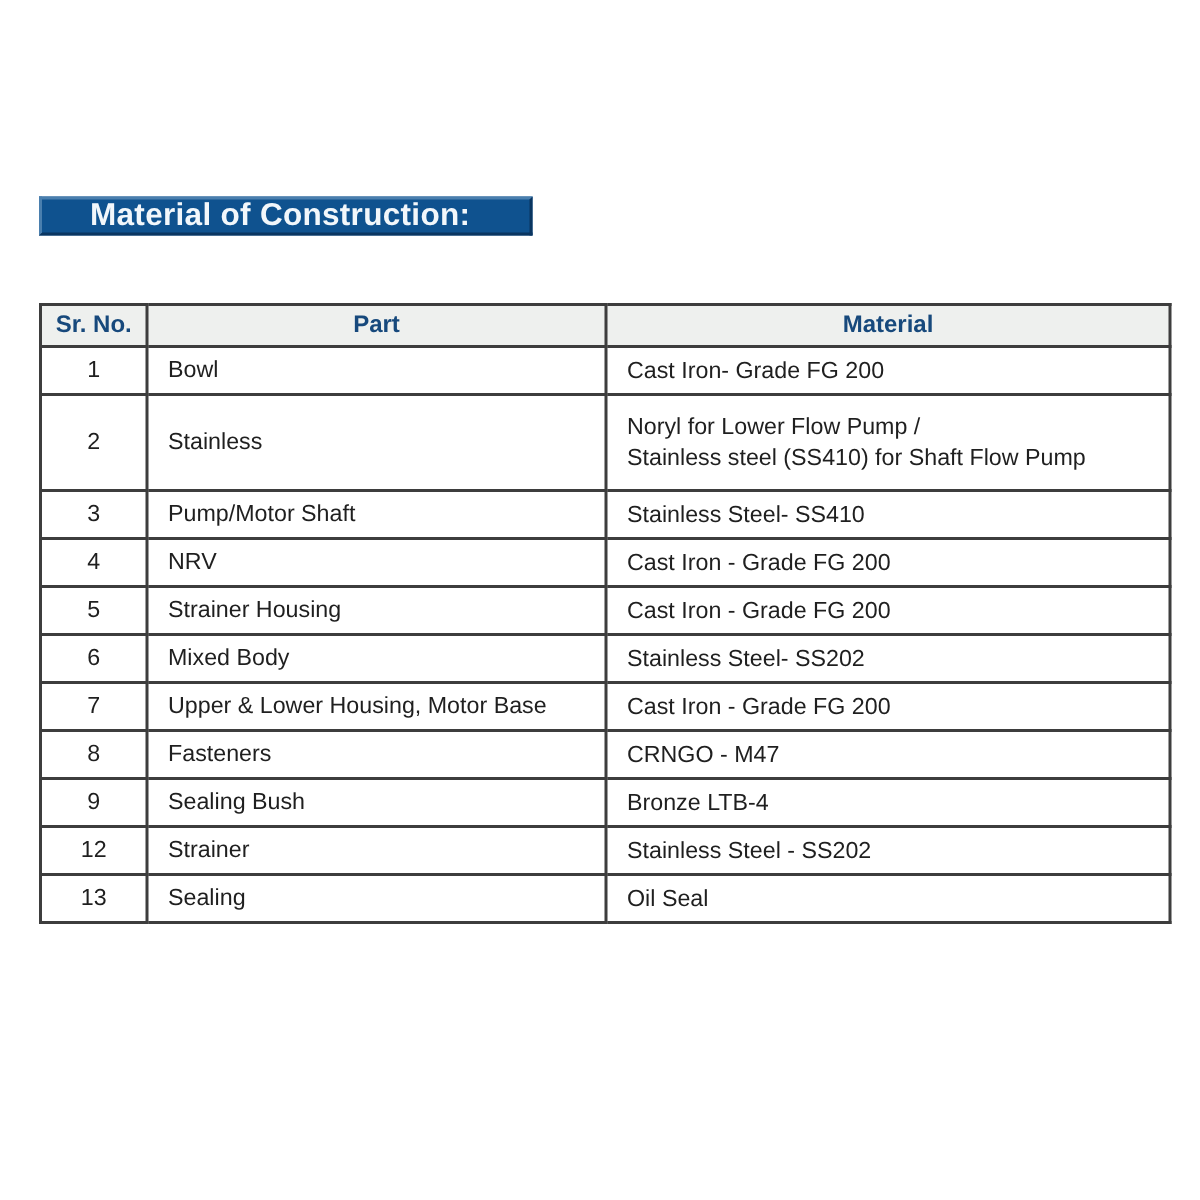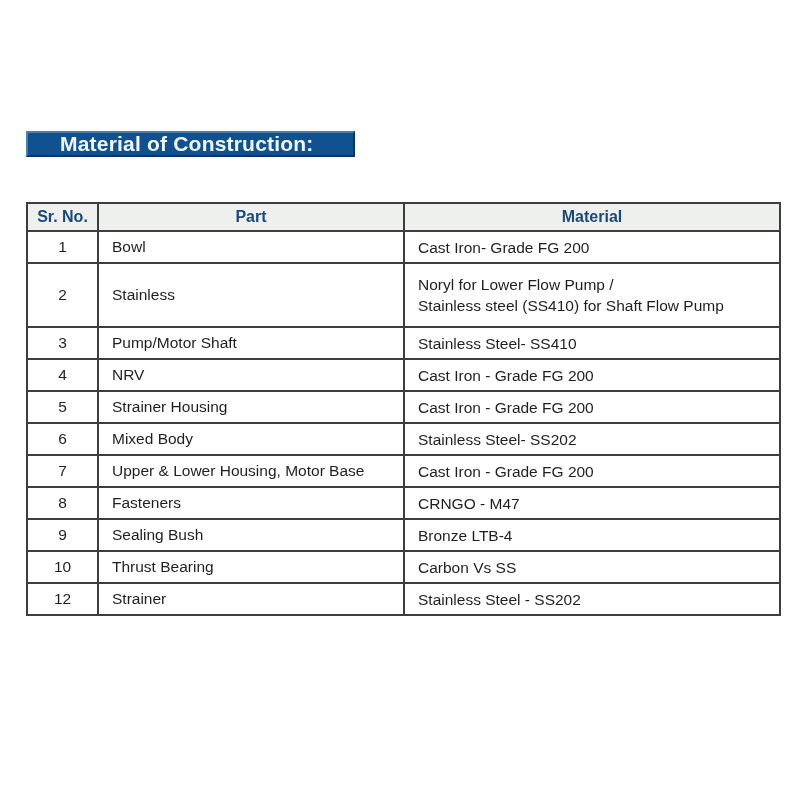--- a/index.html
+++ b/index.html
@@ -143,27 +143,27 @@
         </td>
       </tr>
       <tr>
         <td class="sr">9</td>
         <td class="part">Sealing Bush</td>
         <td class="mat">
           <div class="mat-line">Bronze LTB-4</div>
         </td>
       </tr>
       <tr>
-        <td class="sr">10</td>
-        <td class="part">Thrust Bearing</td>
-        <td class="mat">
-          <div class="mat-line">Carbon Vs SS</div>
-        </td>
-      </tr>
-      <tr>
         <td class="sr">12</td>
         <td class="part">Strainer</td>
         <td class="mat">
           <div class="mat-line">Stainless Steel - SS202</div>
         </td>
       </tr>
+      <tr>
+        <td class="sr">13</td>
+        <td class="part">Sealing</td>
+        <td class="mat">
+          <div class="mat-line">Oil Seal</div>
+        </td>
+      </tr>
     </tbody>
 </table>
 
 </body></html>

